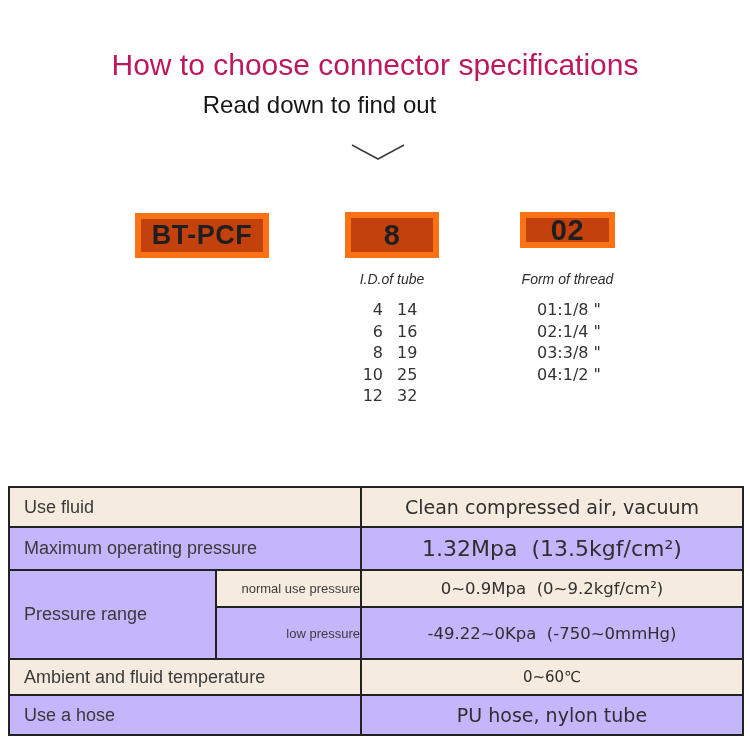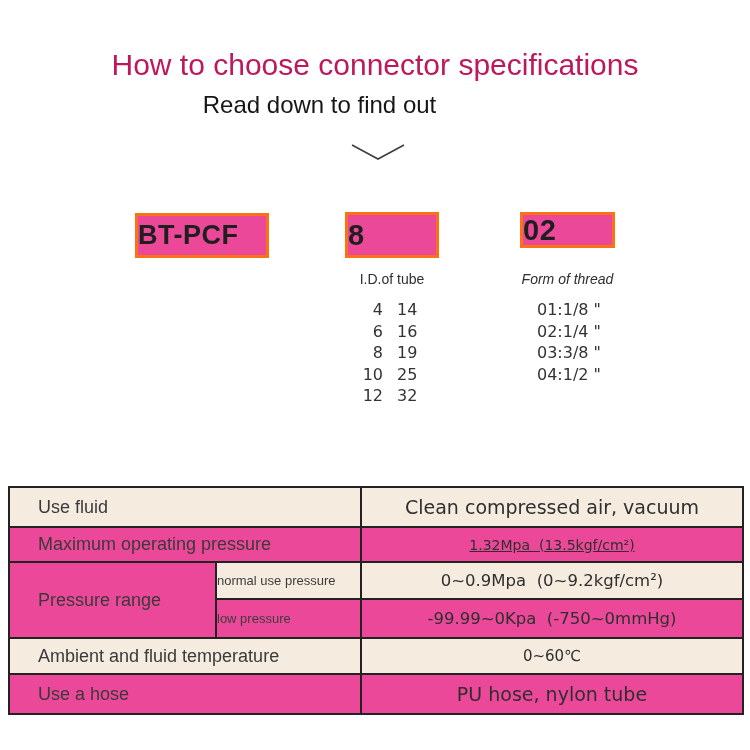--- a/index.html
+++ b/index.html
@@ -13,67 +13,67 @@
     left:0;top:47px;width:750px;text-align:center;
     font-size:30px;line-height:35px;color:#be185d;font-weight:400;
   }
   .subtitle{
     left:0;top:90px;width:639px;text-align:center;
     font-size:24px;line-height:30px;color:#161616;font-weight:400;
   }
   .chevron{left:350px;top:142px;}
   
   .code-box{
-    border:3px solid #f97316;background:#ec4899;box-sizing:border-box;
-    display:flex;align-items:center;justify-content:flex-start;
+    border:6px solid #f97316;background:#c2410c;box-sizing:border-box;
+    display:flex;align-items:center;justify-content:center;
     font-weight:700;font-size:27px;color:#1f1f1f;letter-spacing:.5px;
     font-family:"Liberation Sans",sans-serif;
   }
   .box-prefix{left:135px;top:213px;width:134px;height:45px;}
   .box-id{left:345px;top:212px;width:94px;height:46px;font-size:29px;}
   .box-thread{left:520px;top:212px;width:95px;height:36px;font-size:29px;}
   .caption{
     font-size:14px;color:#2e2e2e;text-align:center;line-height:16px;
   }
-  .caption-id{left:330px;top:271px;width:124px;}
+  .caption-id{left:330px;top:271px;width:124px;font-style:italic;}
   .caption-thread{left:497px;top:271px;width:141px;font-style:italic;}
   
   .tube-list{left:352px;top:299px;font-family:"DejaVu Sans",sans-serif;
     font-size:16px;color:#333;}
   .tube-row{height:21.5px;line-height:21.5px;display:flex;}
   .tube-c1{display:inline-block;width:31px;text-align:right;}
   .tube-c2{display:inline-block;width:40px;text-align:left;margin-left:14px;}
   .thread-list{left:537px;top:299px;font-family:"DejaVu Sans",sans-serif;
     font-size:16px;color:#333;}
   .thread-row{height:21.5px;line-height:21.5px;white-space:pre;}
   
   table.spec{
     position:absolute;left:8px;top:486px;width:734px;
     border-collapse:collapse;table-layout:fixed;
   }
   table.spec td{
     border:2px solid #222222;vertical-align:middle;
     overflow:hidden;white-space:pre;
   }
   td.lbl{
-    padding-left:28px;font-size:18px;color:#3a3a3a;
+    padding-left:14px;font-size:18px;color:#3a3a3a;
     font-family:"Liberation Sans",sans-serif;
   }
   td.sublbl{
-    text-align:left;font-size:13px;color:#3d3d3d;padding:0;
+    text-align:right;font-size:13px;color:#3d3d3d;padding:0;
     font-family:"Liberation Sans",sans-serif;
   }
   td.val{
     text-align:center;color:#2f2f2f;padding:8px;
     font-family:"DejaVu Sans",sans-serif;
   }
   .beige{background:#f5ecdf;}
-  .white{background:#ec4899;}
+  .white{background:#c4b5fd;}
   .fs19{font-size:19px;font-family:"Liberation Sans",sans-serif;}
-  .fs17{font-size:14px;text-decoration:underline;}
+  .fs17{font-size:22px;}
   .fs16{font-size:16.5px;}
   .fs15{font-size:15px;}
 </style>
 </head>
 <body>
 
 <div>
 
   <div class="abs title">How to choose connector specifications</div>
   <div class="abs subtitle">Read down to find out</div>
@@ -138,23 +138,23 @@
     </tr>
     <tr style="height:35px">
       <td colspan="2" class="lbl white">Maximum operating pressure</td>
       <td class="val white fs17">1.32Mpa  (13.5kgf/cm²)</td>
     </tr>
     <tr style="height:37px">
       <td rowspan="2" class="lbl white">Pressure range</td>
       <td class="sublbl beige">normal use pressure</td>
       <td class="val beige fs16">0~0.9Mpa  (0~9.2kgf/cm²)</td>
     </tr>
-    <tr style="height:39px">
+    <tr style="height:52px">
       <td class="sublbl white">low pressure</td>
-      <td class="val white fs16">-99.99~0Kpa  (-750~0mmHg)</td>
+      <td class="val white fs16">-49.22~0Kpa  (-750~0mmHg)</td>
     </tr>
     <tr style="height:36px">
       <td colspan="2" class="lbl beige">Ambient and fluid temperature</td>
       <td class="val beige fs15">0~60℃</td>
     </tr>
     <tr style="height:36px">
       <td colspan="2" class="lbl white">Use a hose</td>
       <td class="val white fs19">PU hose, nylon tube</td>
     </tr>
   </tbody>

